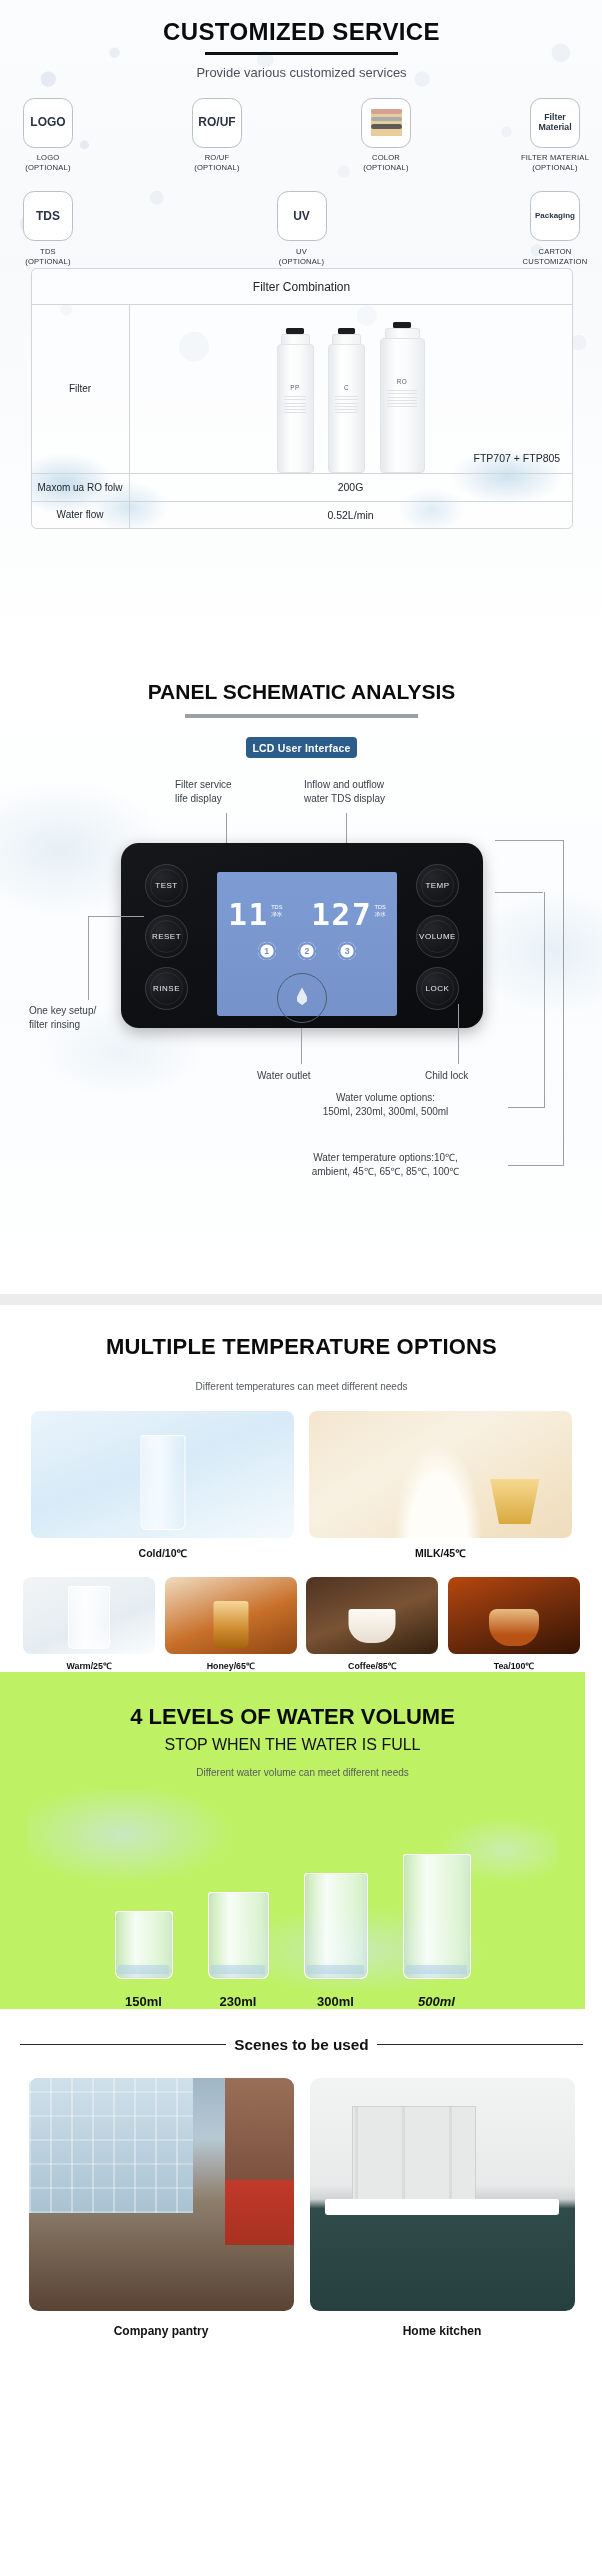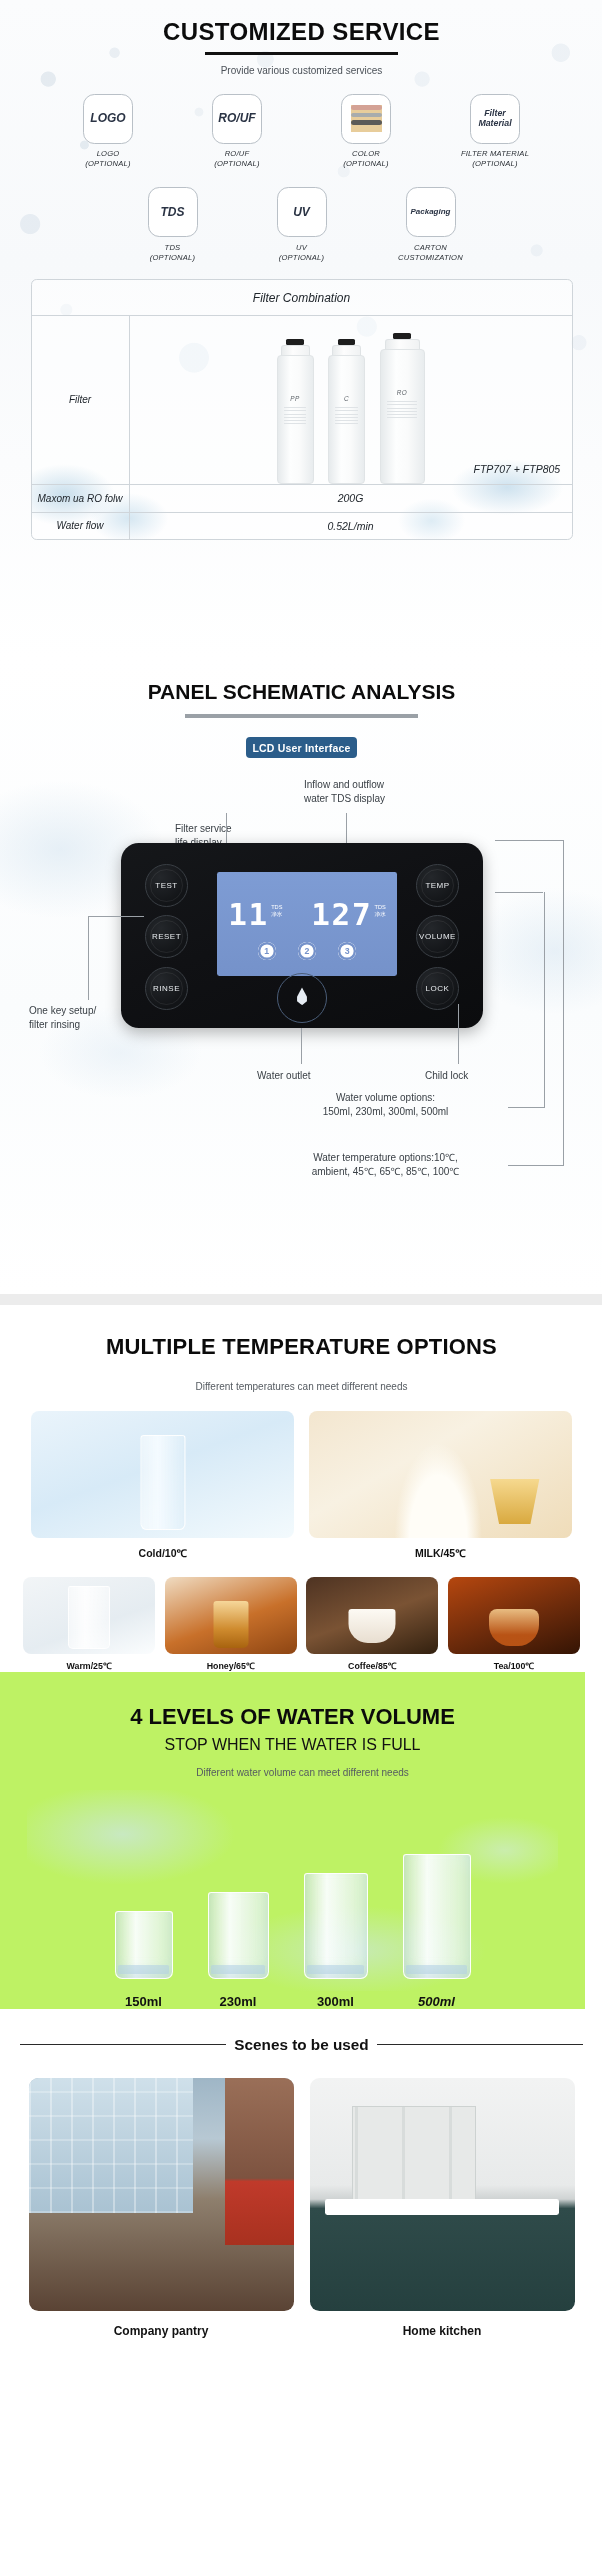--- a/index.html
+++ b/index.html
@@ -40,32 +40,31 @@
     letter-spacing: 0.4px;
     color: #0c0c0c;
     padding-top: 17.7px;
   }
   .title-rule {
     width: 193px; height: 3.2px; background: #111;
     margin: 6.4px auto 0;
   }
   .sec-sub {
     text-align: center;
-    font-size: 10px;
+    font-size: 13px;
     color: #4b5158;
     margin-top: 9.6px;
     font-weight: 400;
   }
 
   .opt-row {
     display: flex;
-    justify-content: center;
+    justify-content: space-between;
     gap: 33px;
     margin-top: 17.7px;
-    font-style: italic;
   }
   .opt-item { width: 96px; text-align: center; }
   .opt-box {
     width: 50px; height: 50px;
     margin: 0 auto;
     border: 1.1px solid #b9c0c7;
     border-radius: 11.3px;
     background: #fff;
     display: flex; align-items: center; justify-content: center;
     font-weight: 700; font-size: 12px; color: #2b3445;
@@ -80,26 +79,25 @@
     font-size: 7.6px;
     color: #2a2f35;
     line-height: 1.35;
     letter-spacing: 0.2px;
   }
 
   
   .filter-card {
     position: relative;
     width: 542px;
-    margin: 16px auto 0;
+    margin: 1px auto 0;
     border: 0.8px solid #cfd5da;
     border-radius: 5.6px;
     background: rgba(255,255,255,.55);
     overflow: hidden;
-    font-style: italic;
   }
   .ice-bg {
     position: absolute; inset: 0; pointer-events: none;
     background:
       radial-gradient(ellipse 72px 44px at 6% 83%, rgba(183,212,230,.75), transparent 70%),
       radial-gradient(ellipse 56px 36px at 18% 92%, rgba(196,221,236,.7), transparent 70%),
       radial-gradient(ellipse 80px 40px at 88% 80%, rgba(186,214,232,.7), transparent 70%),
       radial-gradient(ellipse 48px 32px at 74% 93%, rgba(200,224,238,.6), transparent 70%),
       radial-gradient(circle at 30% 30%, rgba(226,236,243,.35) 0 14.5px, transparent 15.3px),
       radial-gradient(circle at 62% 18%, rgba(226,236,243,.3) 0 9.6px, transparent 10.5px);
@@ -206,21 +204,21 @@
     background: radial-gradient(circle at 35% 30%, #24272b, #121417 70%);
     display: flex; align-items: center; justify-content: center;
     color: #e9ecef; font-size: 8px; letter-spacing: 0.5px;
   }
   .btn-circle::after {
     content: ""; position: absolute; inset: 4px; border-radius: 50%;
     border: 0.8px solid rgba(255,255,255,.07);
   }
   .lcd {
     position: absolute; left: 96px; top: 29px;
-    width: 180px; height: 104px;
+    width: 180px; height: 144px;
     background: linear-gradient(180deg,#7e9cd4 0%, #7592ca 100%);
     border-radius: 2.4px;
   }
   .lcd-nums { display: flex; justify-content: center; gap: 29px; padding-top: 29px; }
   .lcd-num { display: flex; align-items: flex-start; gap: 2.4px; }
   .lcd-num .big {
     font-family: "DejaVu Sans Mono", monospace;
     font-size: 31px; font-weight: 700; color: #fff; letter-spacing: 1.6px;
     line-height: .9;
   }
@@ -536,21 +534,21 @@
     </div>
   </section>
 
   <section class="sec-panel">
     <h2 class="panel-title">PANEL SCHEMATIC ANALYSIS</h2>
     <div class="panel-rule"></div>
     <div class="lcd-badge" style="background: rgb(43, 93, 138);">LCD User Interface</div>
 
     <div class="panel-stage">
 
-      <div class="ann" style="left:175px; top:14.5px; white-space:pre-line;margin-top:44px;">Filter service
+      <div class="ann" style="left:175px; top:14.5px; white-space:pre-line;">Filter service
 life display</div>
       <div class="leader v" style="left:226px; top:50px; height:92px;"></div>
       <div class="leader h" style="left:226px; top:142px; width:40px;"></div>
 
       <div class="ann" style="left:304px; top:14.5px; white-space:pre-line;">Inflow and outflow
 water TDS display</div>
       <div class="leader v" style="left:346px; top:50px; height:79px;"></div>
 
       <div class="device">
         <div class="btn-circle" style="left:24px; top:21px;">TEST</div>

